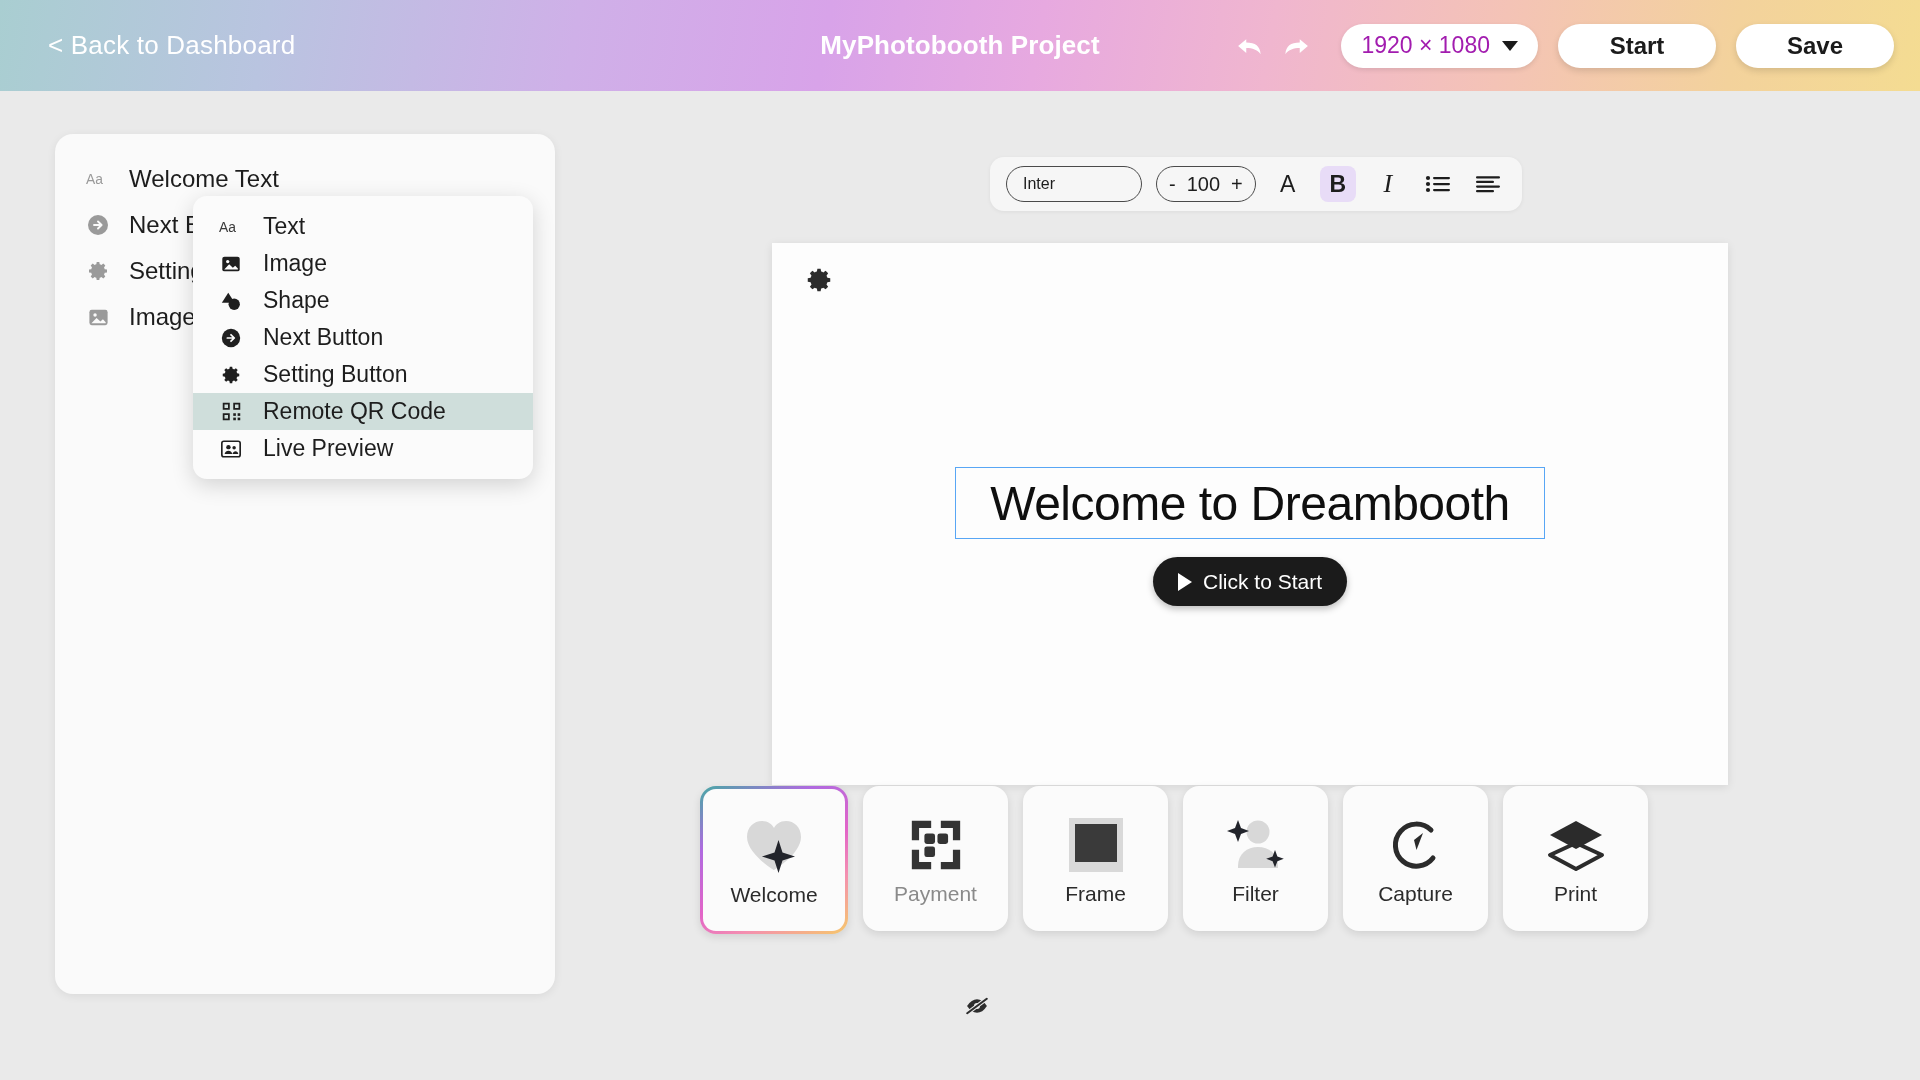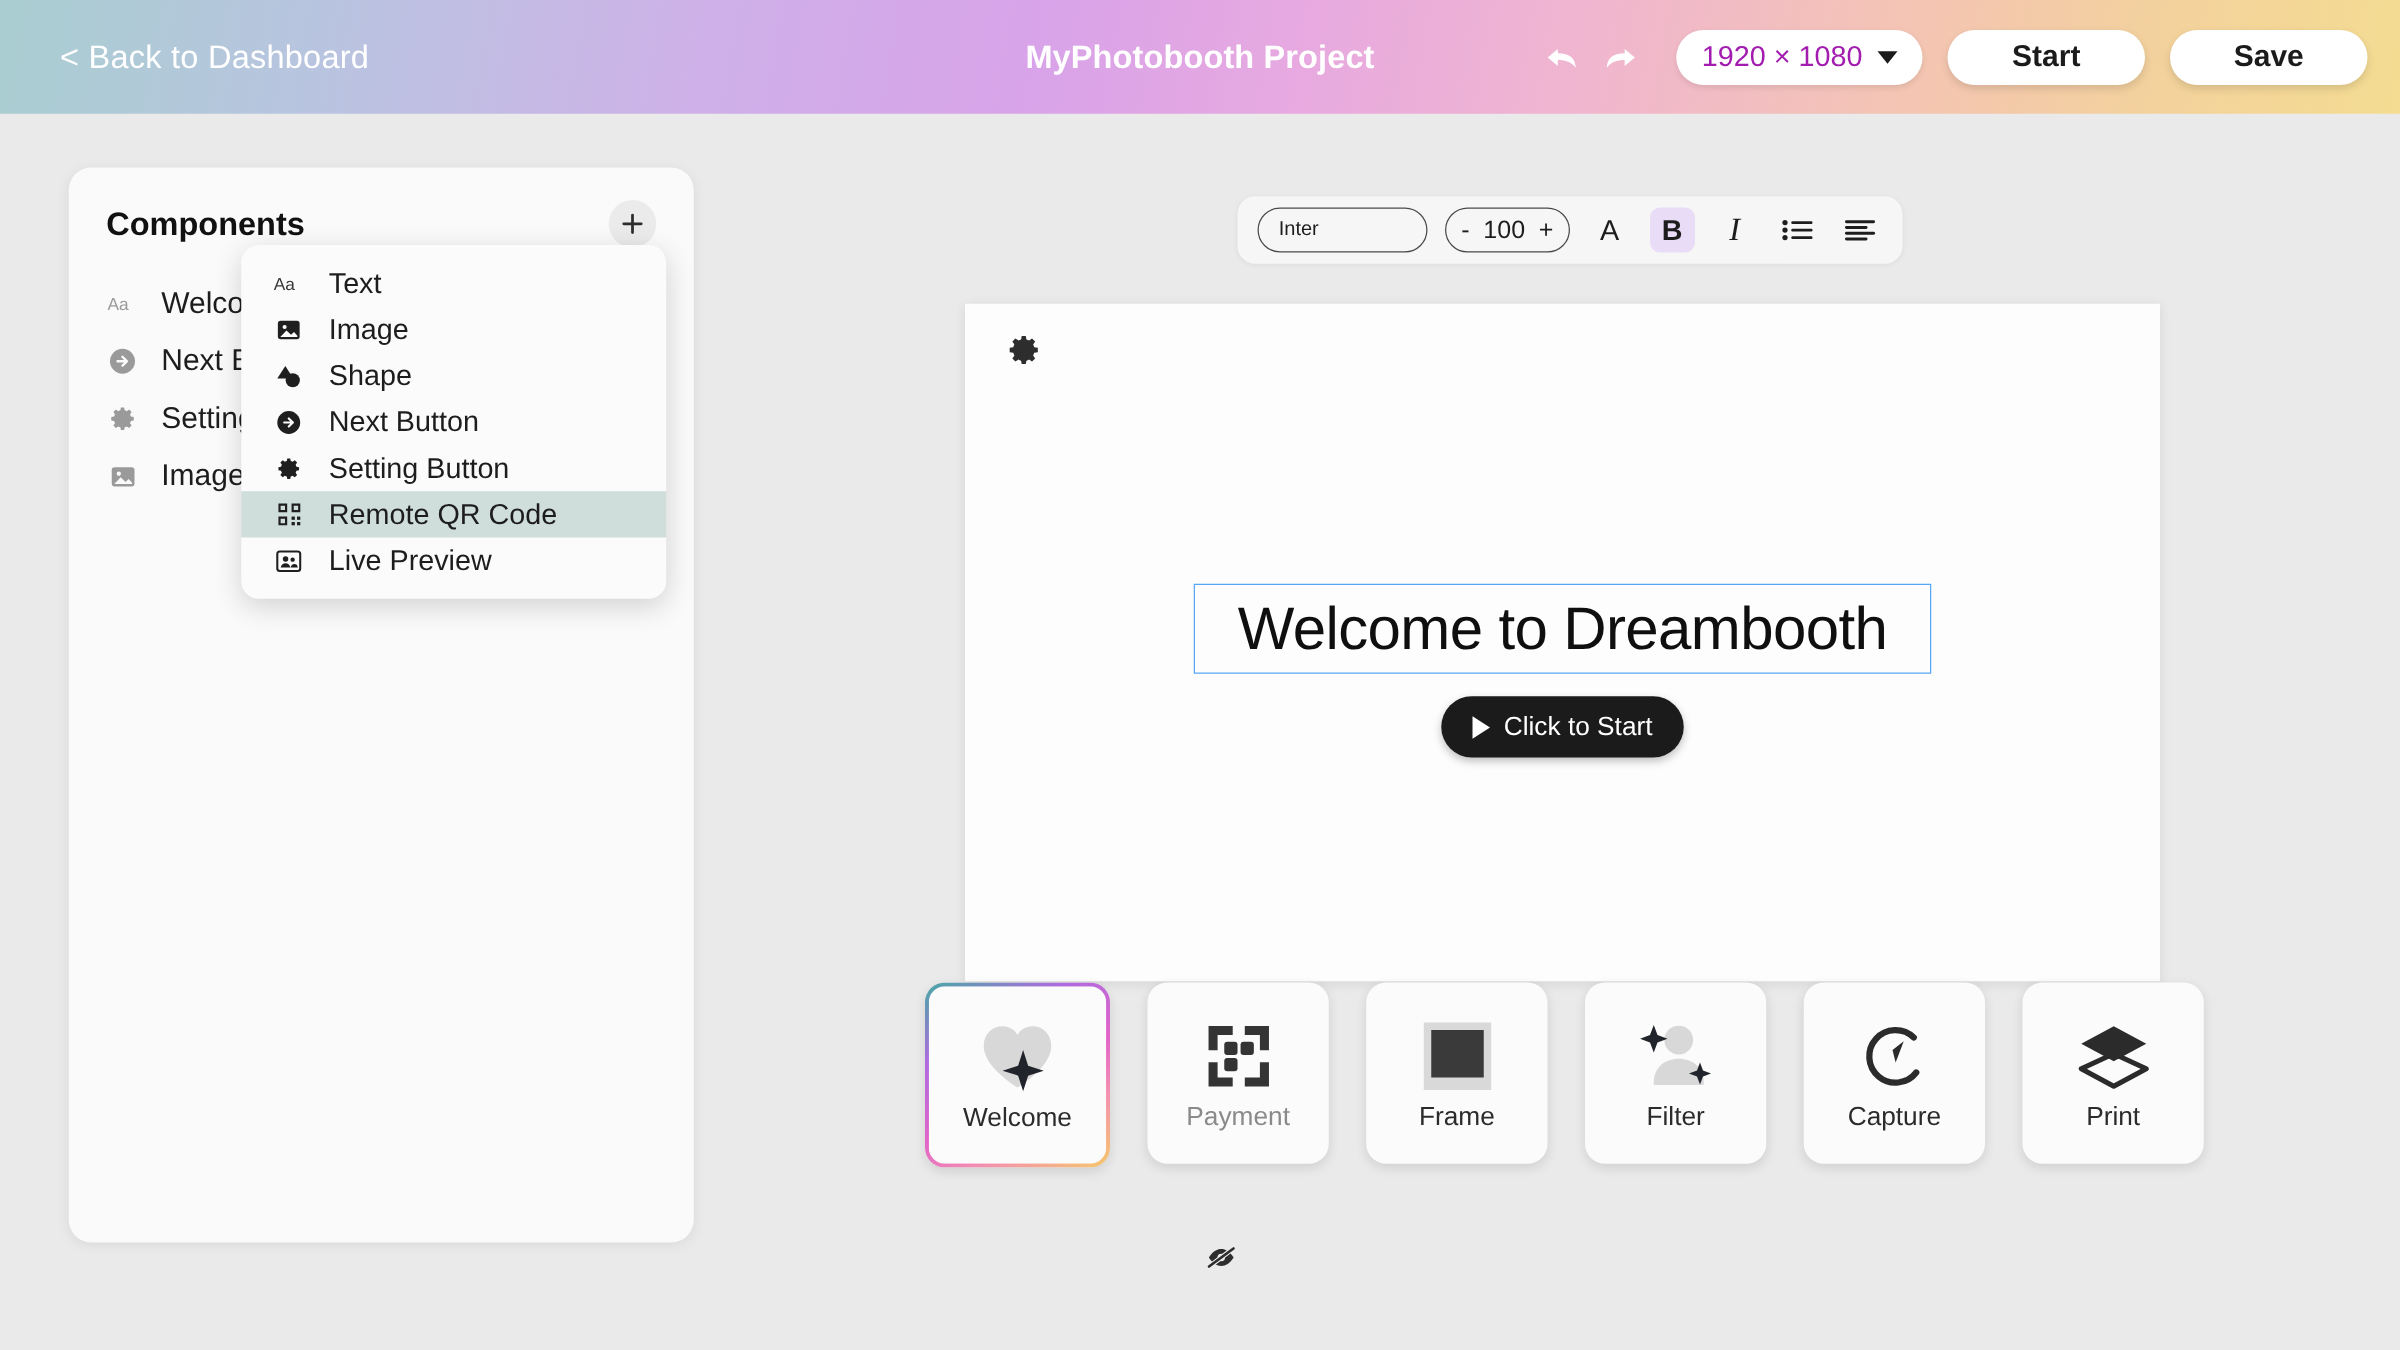--- a/index.html
+++ b/index.html
@@ -179,21 +179,21 @@
   .play-tri {
     width: 0; height: 0;
     border-top: 9px solid transparent;
     border-bottom: 9px solid transparent;
     border-left: 14px solid #ffffff;
   }
 
   
   #screen-strip {
     position: absolute; left: 700px; top: 786px;
-    display: flex; align-items: flex-start; gap: 30px; margin-left: 40px;
+    display: flex; align-items: flex-start; gap: 15px;
   }
   .screen-card {
     position: relative;
     width: 145px; height: 145px;
     background: #fbfbfb; border-radius: 16px;
     display: flex; flex-direction: column;
     align-items: center; justify-content: center; gap: 4px;
     cursor: pointer;
     box-shadow: 0 3px 9px rgba(0,0,0,.11);
   }
@@ -237,28 +237,20 @@
       <span>1920 × 1080</span>
       <span class="caret"></span>
     </div>
 
     <button class="pill-btn">Start</button>
     <button class="pill-btn">Save</button>
   </div>
 </div>
 
 <div id="components-panel">
-  <div id="panel-head">
-    <div id="panel-title">Components</div>
-    <button id="add-component-button">
-      <svg width="20" height="20" viewBox="0 0 20 20">
-        <path d="M10 3 V17 M3 10 H17" stroke="#2d2d2d" stroke-width="2.2" stroke-linecap="round"></path>
-      </svg>
-    </button>
-  </div>
 
   <div id="comp-list">
     <div class="comp-row">
       <span class="comp-ico">
         <svg width="24" height="18" viewBox="0 0 26 18">
             <text x="0" y="14" font-family="Liberation Sans, sans-serif" font-size="15" fill="#9a9a9a">Aa</text>
           </svg>
       </span>
       <span class="comp-label">Welcome Text</span>
     </div>

